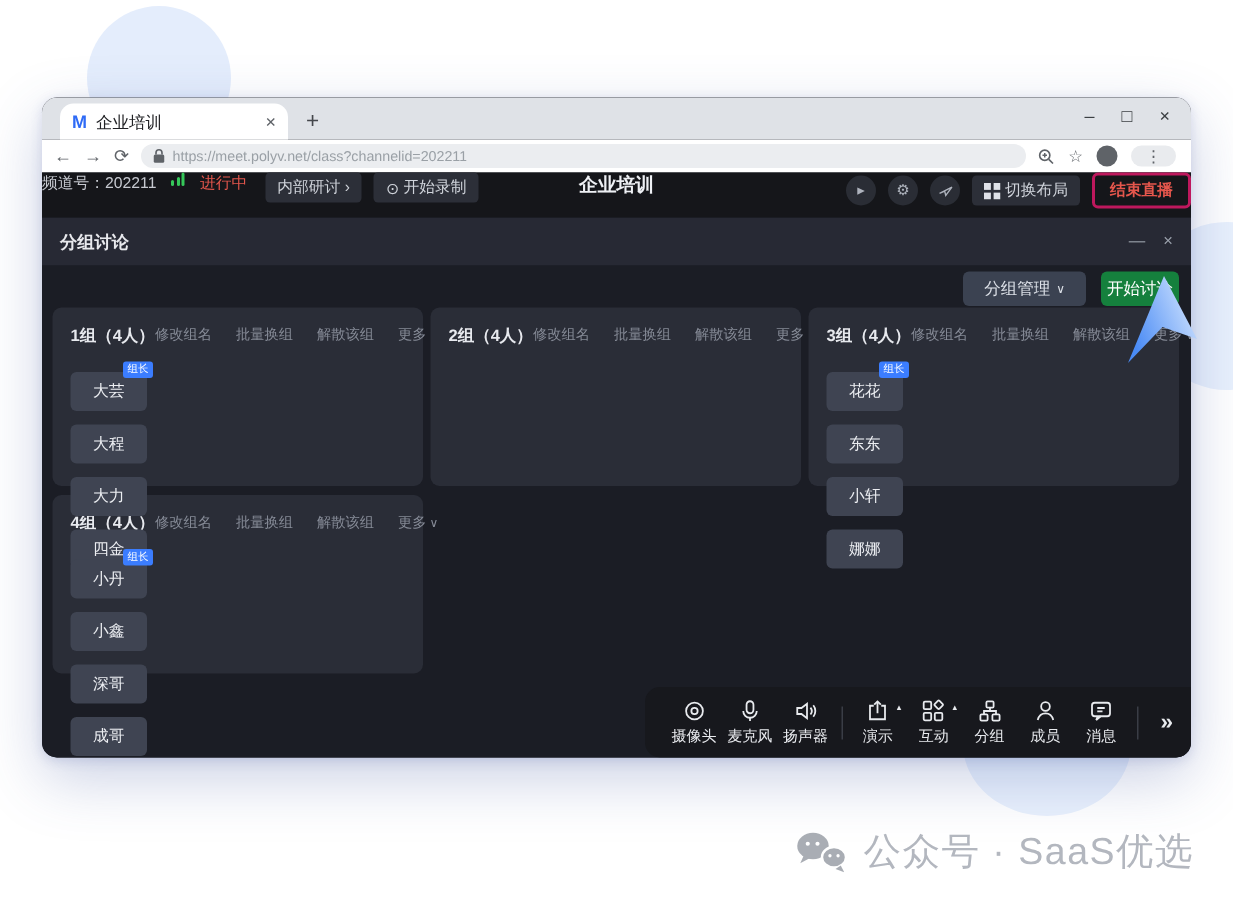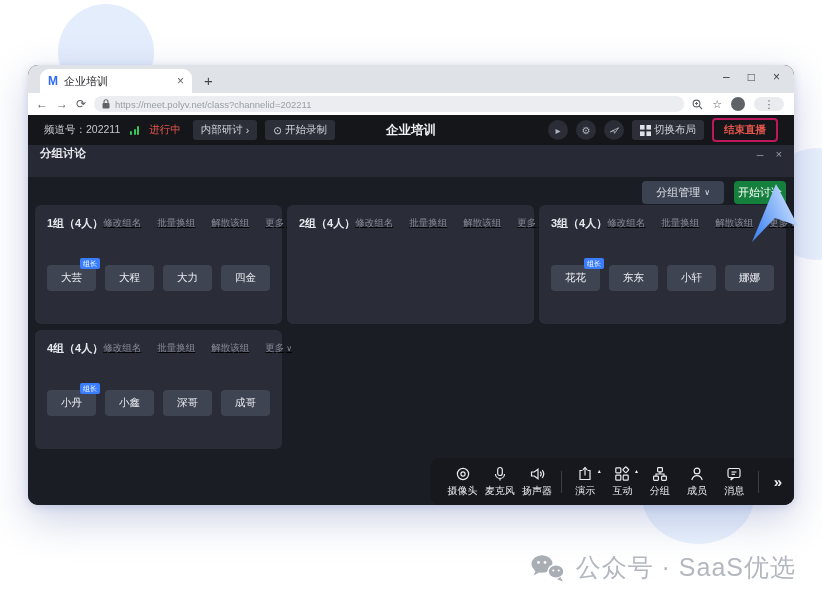--- a/index.html
+++ b/index.html
@@ -40,57 +40,57 @@
     flex:1; height:16px; background:#ebedf0; border-radius:9px;
     display:flex; align-items:center; padding:2px 8px; gap:5px;
   }
   .url-text { font-size:9.5px; color:#9aa0a6; white-space:nowrap; overflow:hidden; }
   .addr-right { display:flex; align-items:center; gap:9px; padding-right:2px; }
   .addr-right .ic { font-size:11px; color:#5f6368; }
   .avatar-circle { width:14px; height:14px; border-radius:50%; background:#5f6368; display:flex; align-items:center; justify-content:center; }
   .menupill { width:30px; height:14px; border-radius:8px; background:#e9ebee; display:flex; align-items:center; justify-content:center; }
 
   
-  .appbar { height:30px; background:#15161a; display:flex; align-items:center; padding:0 16px; position:relative; gap:8px; }
+  .appbar { height:30px; background:#15161a; display:flex; align-items:flex-start; padding:0 0; position:relative; gap:8px; }
   .channel { font-size:10.5px; color:#c6c9d0; white-space:nowrap; }
   .signal { display:flex; align-items:flex-end; gap:1.5px; height:9px; margin:0 2px; }
   .signal i { display:block; width:2px; background:#35c759; border-radius:1px; }
   .signal i:nth-child(1){height:4px;} .signal i:nth-child(2){height:6px;} .signal i:nth-child(3){height:9px;}
   .live { font-size:10.5px; color:#e4564c; white-space:nowrap; margin-right:4px; }
   .bar-btn {
     background:#2c2f38; color:#cfd3da; font-size:10.5px; border:none;
     padding:3px 8px; border-radius:3px; white-space:nowrap; display:flex; align-items:center; gap:3px;
   }
   .app-title { position:absolute; left:0; right:0; text-align:center; font-size:12.5px; font-weight:bold; color:#eef0f4; pointer-events:none; }
   .appbar-right { margin-left:auto; display:flex; align-items:center; gap:8px; z-index:1; }
   .circ { width:20px; height:20px; border-radius:50%; background:#2a2d35; display:flex; align-items:center; justify-content:center; color:#aeb3bd; font-size:10px; }
   .end-btn {
     background:transparent; border:2px solid #be185d; color:#e4564c;
     font-size:10.5px; font-weight:bold; padding:3px 10px; border-radius:4px; white-space:nowrap;
   }
   .layout-btn svg { display:block; }
 
   
-  .panel-header { height:24px; background:#272934; display:flex; align-items:flex-end; padding:16px 12px;font-family:Liberation Mono, monospace; }
+  .panel-header { height:24px; background:#272934; display:flex; align-items:center; padding:16px 12px; }
   .panel-title { font-size:11.5px; color:#e8e9ed; font-weight:bold; }
   .panel-header .ph-ctrls { margin-left:auto; display:flex; gap:12px; }
   .panel-header .ph-ctrls span { color:#9aa0ab; font-size:11px; line-height:1; }
   .panel-body { position:relative; height:336px; background:#1b1d25; }
   .panel-actions { position:absolute; top:4px; right:8px; display:flex; gap:10px; }
   .manage-btn { background:#3b4251; color:#dde1e8; font-size:11px; border:none; padding:4px 14px; border-radius:4px; display:flex; align-items:center; gap:4px; }
   .start-btn { background:#15803d; color:#ffffff; font-size:11px; border:none; padding:4px 4px; border-radius:4px; }
 
   .cards { position:absolute; top:28px; left:7px; right:7px; display:flex; flex-wrap:wrap; gap:6px 5px; }
   .card { width:247px; height:119px; background:#2a2d37; border-radius:6px; padding:11px 12px; }
   .card-head { display:flex; align-items:center; }
   .gname { font-size:11px; color:#e7e9ee; font-weight:bold; white-space:nowrap; }
-  .gactions { margin-left:auto; display:flex; gap:16px; align-items:center;text-decoration:underline; }
+  .gactions { margin-left:auto; display:flex; gap:16px; align-items:center; }
   .gact { font-size:9.5px; color:#868b97; white-space:nowrap; }
   .gact .caret { font-size:8px; margin-left:2px; }
-  .chips { display:flex; gap:9px; margin-top:34px; }
+  .chips { display:flex; gap:9px; margin-top:17px;flex-direction:column; }
   .chip {
     position:relative; width:51px; height:26px; background:#3f4452; border-radius:4px;
     display:flex; align-items:center; justify-content:center; font-size:10.5px; color:#eceef2;
   }
   .badge {
     position:absolute; top:-7px; right:-4px; background:#3b7dff; color:#fff;
     font-size:7px; line-height:1; padding:2px 3px; border-radius:2px; white-space:nowrap;
   }
 
   

